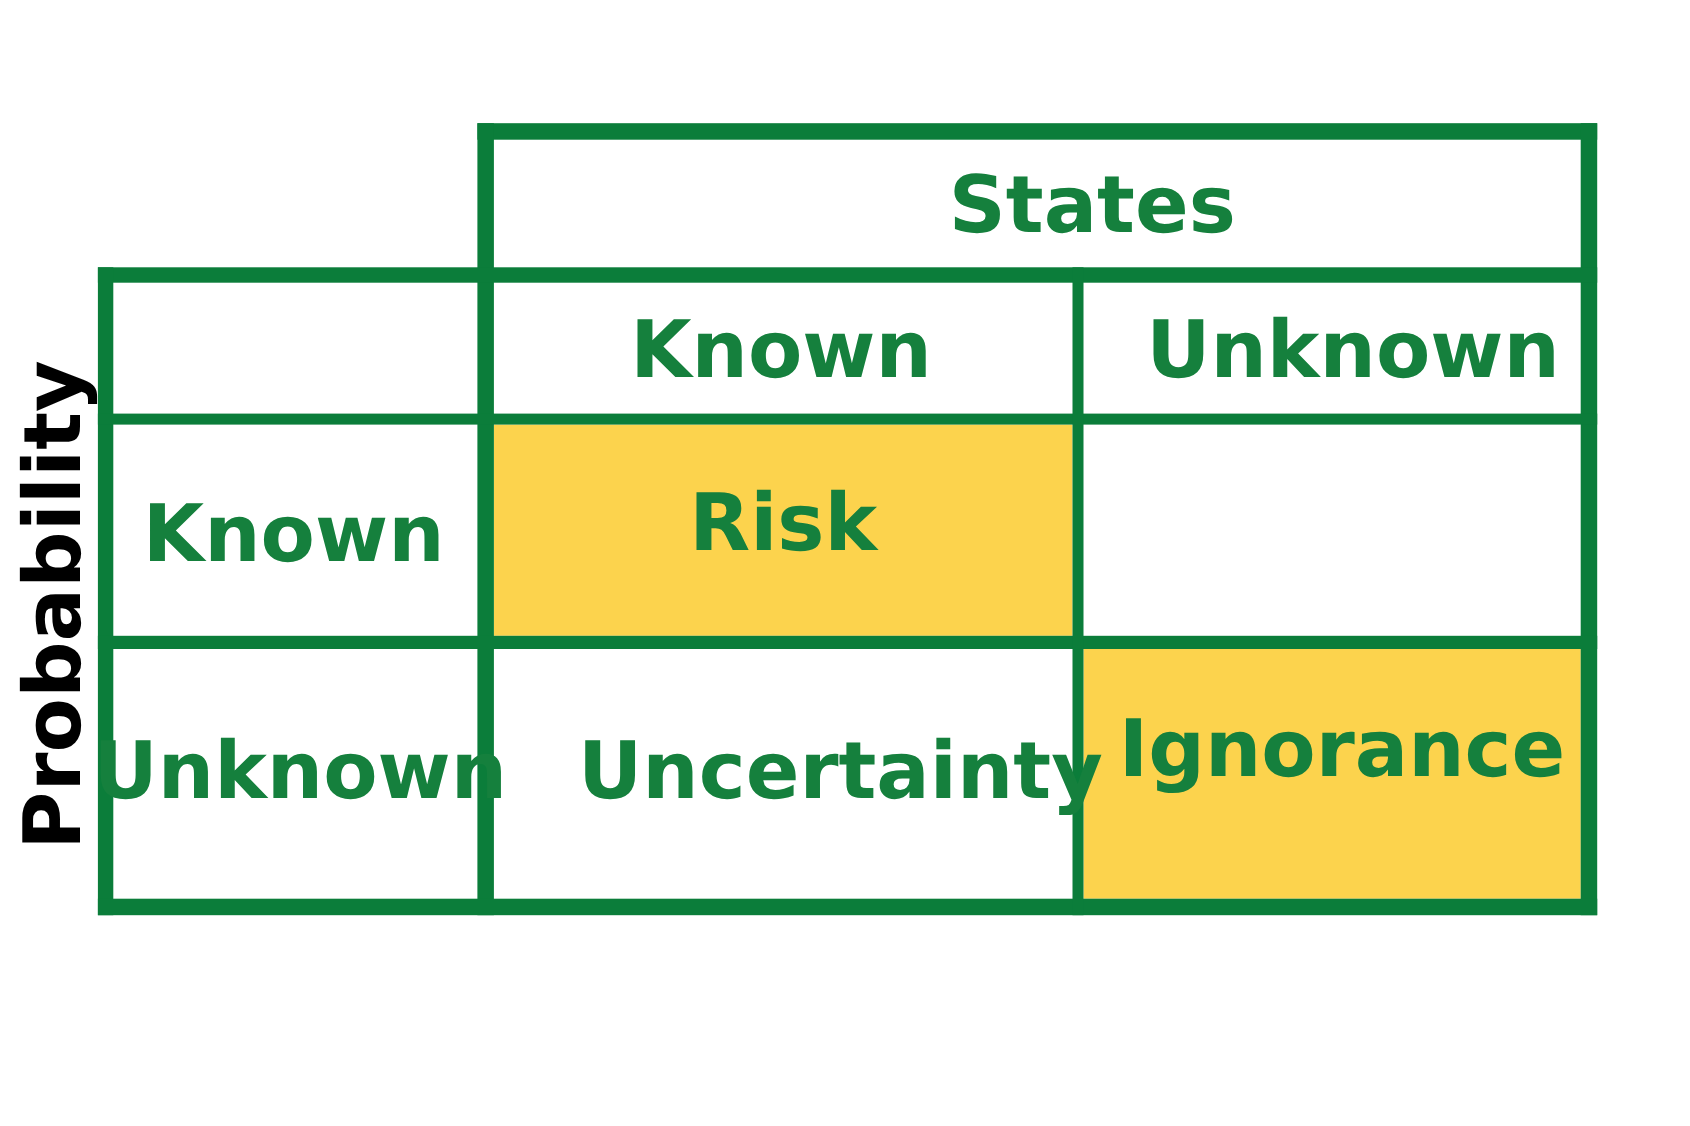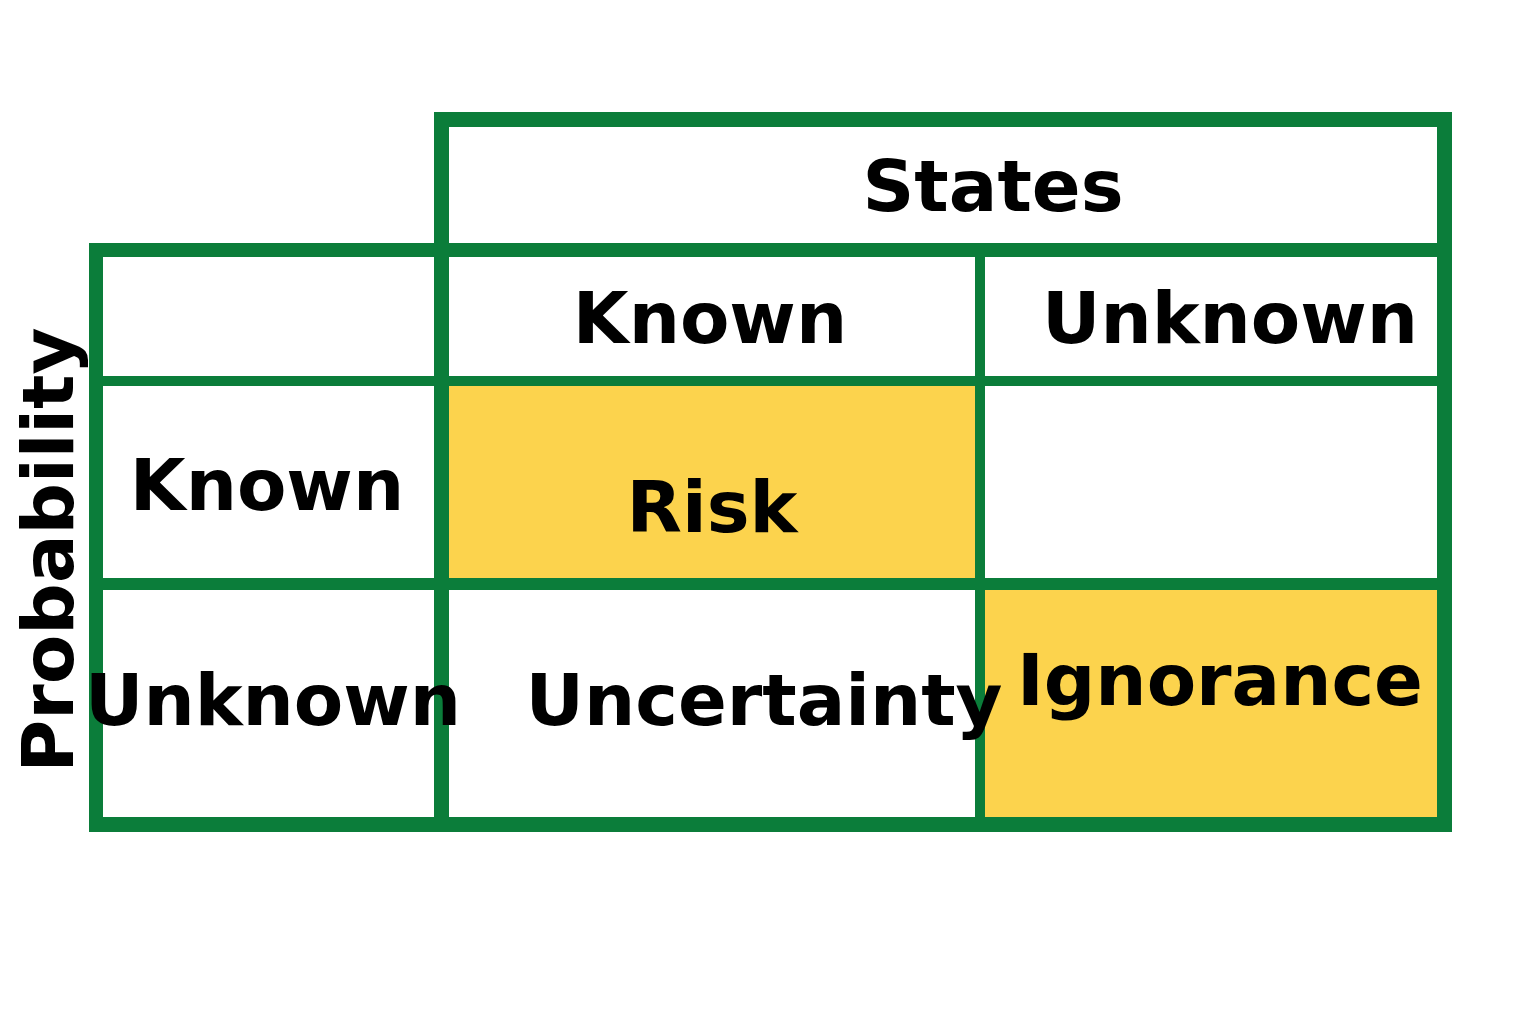--- a/index.html
+++ b/index.html
@@ -1,20 +1,20 @@
 <!DOCTYPE html>
 <html><head>
 <meta charset="utf-8">
 <style>
   html, body { margin:0; padding:0; background:#ffffff; }
   body { width:1536px; height:1024px; position:relative; overflow:hidden;
          font-family:"DejaVu Sans", "Liberation Sans", sans-serif; }
   .line { position:absolute; background:#0B7D3A; }
   .fill { position:absolute; background:#FCD34D; }
-  .txt { position:absolute; font-weight:bold; color:#000000; white-space:nowrap;
+  .txt { position:absolute; font-weight:bold; color:#15803d; white-space:nowrap;
          transform:translate(-50%,-50%); line-height:1; }
   .big { font-size:72px; }
   .rot { position:absolute; font-weight:bold; font-size:72px; color:#000; white-space:nowrap;
          line-height:1; transform:translate(-50%,-50%) rotate(-90deg); }
 </style>
 </head>
 <body>
 
 <div class="fill" style="left:449px;top:386px;width:526px;height:192px;"></div>
 <div class="fill" style="left:985px;top:590px;width:452px;height:227px;"></div>
@@ -39,16 +39,16 @@
 
 <div class="txt big" style="left:993px;top:186px;">States</div>
 <div class="rot" style="left:48px;top:550px;">Probability</div>
 
 <div class="txt big" style="left:710px;top:318px;">Known</div>
 <div class="txt big" style="left:1230px;top:318px;">Unknown</div>
 
 <div class="txt big" style="left:267px;top:485px;">Known</div>
 <div class="txt big" style="left:273px;top:700px;">Unknown</div>
 
-<div class="txt big" style="left:712px;top:475px;margin-top:32px;">Risk</div>
+<div class="txt big" style="left:712px;top:475px;">Risk</div>
 <div class="txt big" style="left:1211px;top:482px;"></div>
 <div class="txt big" style="left:764px;top:700px;">Uncertainty</div>
 <div class="txt big" style="left:1220px;top:680px;">Ignorance</div>
 
 </body></html>

